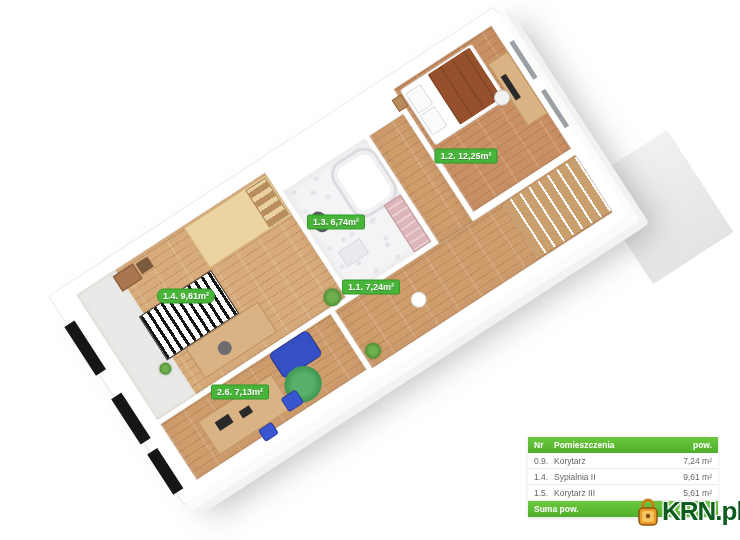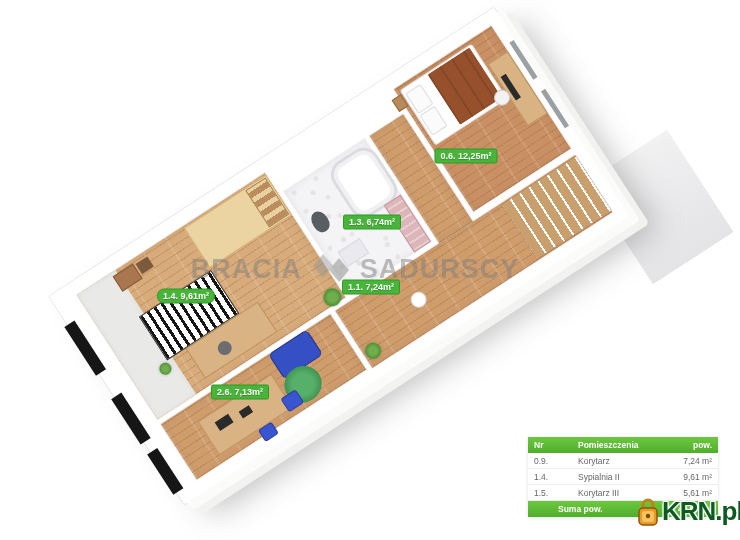--- a/index.html
+++ b/index.html
@@ -58,32 +58,32 @@
 
   
   .watermark{position:absolute;left:130px;top:247px;width:450px;height:44px;z-index:5;
              display:flex;align-items:center;justify-content:center;gap:11px;}
   .watermark span{font-size:27px;font-weight:bold;letter-spacing:1px;color:rgba(125,125,125,.5);}
   .wm-logo{opacity:.5;}
 
   .badge{position:absolute;transform:translate(-50%,-50%);background:#48b43a;border:1px solid #2f9a28;
          color:#fff;font-size:9px;font-weight:bold;padding:1px 5px 2px;border-radius:2px;
          white-space:nowrap;z-index:6;text-shadow:0 1px 1px rgba(0,0,0,.25);}
-  .b12{left:466px;top:156px;} .b13{left:372px;top:222px;} .b11{left:371px;top:287px;}
+  .b12{left:466px;top:156px;} .b13{left:336px;top:222px;} .b11{left:371px;top:287px;}
   .b14{left:186px;top:296px;border-radius:7px;} .b15{left:240px;top:392px;}
 
   
   .legend{position:absolute;left:528px;top:437px;width:190px;z-index:8;font-size:8.5px;
           box-shadow:0 1px 4px rgba(0,0,0,.12);}
   .legend-header,.legend-footer{display:flex;align-items:center;color:#fff;font-weight:bold;
           padding:3px 6px;background:linear-gradient(#6cc83e,#4fae2b);}
   .legend-row{display:flex;align-items:center;padding:2.5px 6px;color:#666;background:#fff;
           border-bottom:1px solid #ececec;}
   .col-nr{width:20px;flex:none;}
-  .col-name{flex:1;text-align:left;margin-left:24px;}
+  .col-name{flex:1;text-align:left;}
   .col-area{flex:none;text-align:right;}
 
   
   .krn{position:absolute;left:636px;top:496px;z-index:9;display:flex;align-items:center;gap:2px;}
   .krn-text{font-size:26px;font-weight:bold;letter-spacing:-1px;color:#0d5c1f;
             text-shadow:-1px -1px 0 #fff,1px -1px 0 #fff,-1px 1px 0 #fff,1px 1px 0 #fff,0 0 3px #fff;}
 </style>
 </head>
 <body>
 
@@ -137,31 +137,23 @@
     <div class="furn monitor" style="left:498px;top:62px;width:6px;height:28px;"></div>
     <div class="furn chair-white" style="left:480px;top:72px;width:14px;height:14px;"></div>
 
     <div class="win-dark" style="left:-4px;top:34px;width:12px;height:58px;"></div>
     <div class="win-dark" style="left:-4px;top:120px;width:12px;height:54px;"></div>
     <div class="win-dark" style="left:-4px;top:186px;width:12px;height:48px;"></div>
     <div class="win-gray" style="left:524px;top:38px;width:5px;height:44px;"></div>
     <div class="win-gray" style="left:524px;top:96px;width:5px;height:44px;"></div>
   </div>
 
-  <div class="watermark">
-    <span>BRACIA</span>
-    <svg class="wm-logo" width="36" height="30" viewBox="0 0 36 30">
-      <polygon points="10,0 20,12 10,24 0,12" fill="#9a9a9a"></polygon>
-      <polygon points="26,4 36,16 26,28 16,16" fill="#8a8a8a"></polygon>
-    </svg>
-    <span>SADURSCY</span>
-  </div>
 
   <div class="badge b11">1.1. 7,24m²</div>
-  <div class="badge b12">0.6. 12,25m²</div>
+  <div class="badge b12">1.2. 12,25m²</div>
   <div class="badge b13">1.3. 6,74m²</div>
   <div class="badge b14">1.4. 9,61m²</div>
   <div class="badge b15">2.6. 7,13m²</div>
 
   <div class="legend">
     <div class="legend-header">
       <span class="col-nr">Nr</span>
       <span class="col-name">Pomieszczenia</span>
       <span class="col-area">pow.</span>
     </div>

